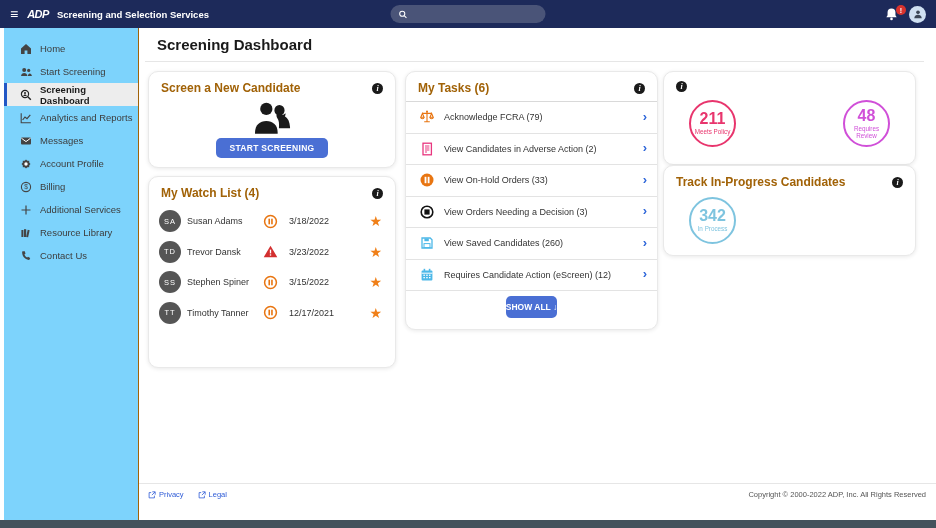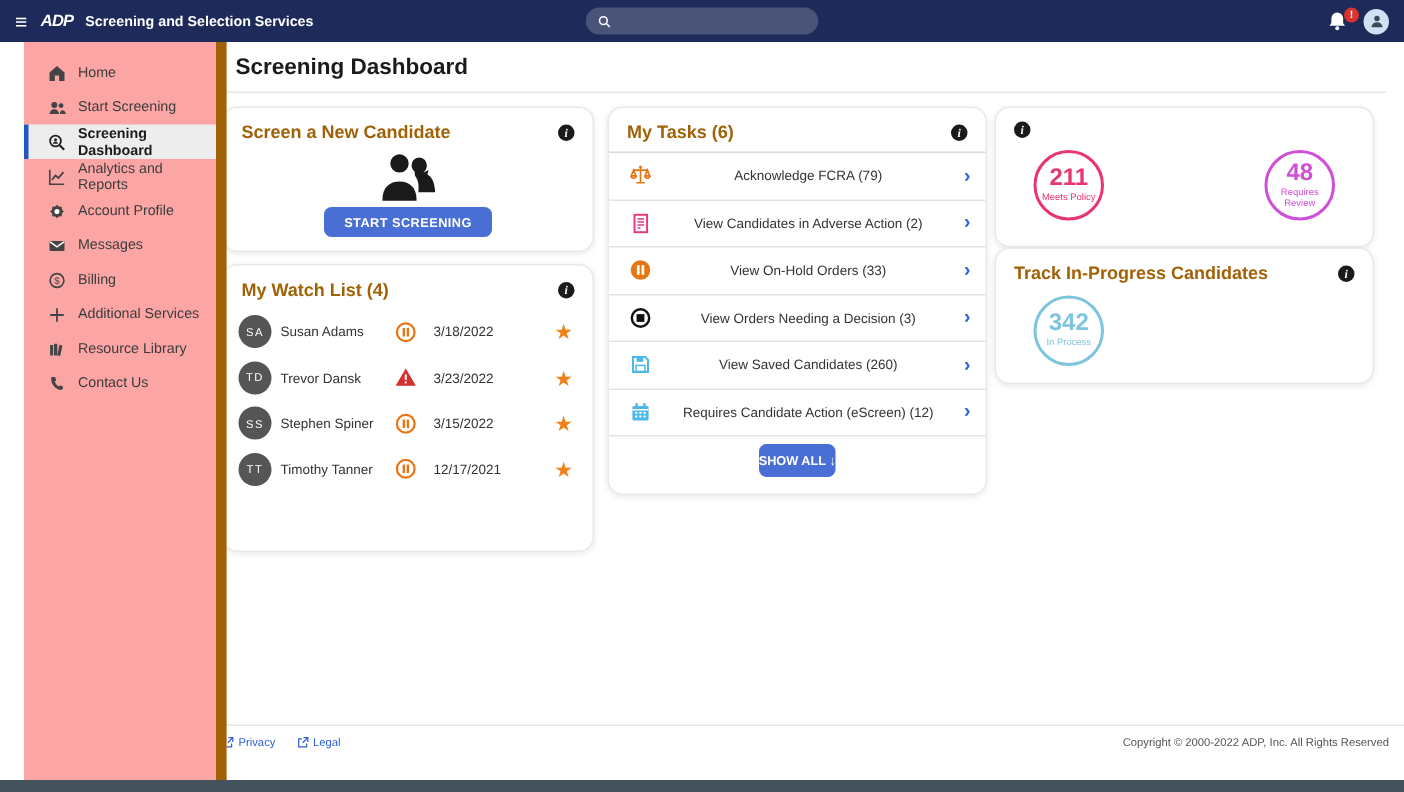--- a/index.html
+++ b/index.html
@@ -20,22 +20,22 @@
                       font-size:9px; width:120px; margin-left:6px; font-family:"Liberation Sans",sans-serif; }
   .top-right { margin-left:auto; display:flex; align-items:center; gap:9px; }
   .bell-wrap { position:relative; width:16px; height:16px; }
   .badge { position:absolute; top:-1px; right:-6px; width:10px; height:10px; border-radius:50%;
            background:#d9332e; color:#fff; font-size:7px; font-weight:700;
            display:flex; align-items:center; justify-content:center; }
   .avatar-top { width:17px; height:17px; border-radius:50%; background:#cfe0f2;
                 display:flex; align-items:center; justify-content:center; }
 
   
-  .sidebar { position:absolute; top:28px; left:16px; width:135px; height:492px; background:#fca5a5;
-             border-right:7px solid #a16207; padding-top:9px; z-index:4; }
+  .sidebar { position:absolute; top:28px; left:4px; width:135px; height:492px; background:#7dd3fc;
+             border-right:1px solid #a16207; padding-top:9px; z-index:4; }
   .side-item { height:23px; display:flex; align-items:center; gap:8px; padding-left:13px;
                border-left:3px solid transparent; font-size:9.5px; color:#3c3c3c; cursor:pointer; }
   .side-item .sicon { width:12px; height:12px; display:flex; align-items:center; justify-content:center;
                       color:#444; font-size:11px; flex:0 0 12px; }
   .side-item.selected { background:#ededed; border-left-color:#2257c5; font-weight:700; color:#1a1a1a; }
 
   
   .main { position:absolute; top:28px; left:135px; width:801px; height:492px; background:#fff; }
   .page-title { position:absolute; left:22px; top:8px; font-size:15px; font-weight:700; color:#1a1a1a; }
   .title-divider { position:absolute; left:10px; right:12px; top:33px; border-top:1px solid #e6e6e6; }
@@ -52,21 +52,21 @@
   .card-screen { left:13px; top:43px; width:248px; height:97px; }
   .screen-body { display:flex; flex-direction:column; align-items:center; }
   .btn-primary { background:#4a6fd4; color:#fff; border:none; border-radius:5px; font-size:8.5px;
                  font-weight:700; letter-spacing:.3px; padding:5px 13px; cursor:pointer;
                  font-family:"Liberation Sans",sans-serif; margin-top:3px; }
 
   
   .card-tasks { left:270px; top:43px; width:253px; height:259px; }
   .card-tasks .card-head { border-bottom:1px solid #d9d9d9; }
   .task-row { height:31.5px; display:flex; align-items:center; gap:9px; padding:0 10px 0 13px;
-              border-bottom:1px solid #e3e3e3; cursor:pointer;text-align:center; }
+              border-bottom:1px solid #e3e3e3; cursor:pointer; }
   .task-row:last-of-type { border-bottom:none; }
   .task-icon { width:16px; height:16px; flex:0 0 16px; display:flex; align-items:center; justify-content:center; }
   .task-label { font-size:9px; color:#333; flex:1; }
   .chev { color:#2e66d9; font-size:13px; font-weight:700; line-height:1; margin-top:-2px; }
   .showall-wrap { display:flex; justify-content:center; margin-top:5px; }
   .btn-showall { background:#4a6fd4; color:#fff; border:none; border-radius:5px; font-size:8.5px;
                  font-weight:700; padding:6px 0; cursor:pointer; font-family:"Liberation Sans",sans-serif; }
 
   
   .card-policy { left:528px; top:43px; width:253px; height:94px; }
@@ -169,35 +169,35 @@
         <svg width="12" height="12" viewBox="0 0 12 12">
           <path d="M1.2 1.2v9.6h9.6" fill="none" stroke="#444" stroke-width="1.1"></path>
           <path d="M2.6 8l2.4-3 2 1.6 3.3-3.8" fill="none" stroke="#444" stroke-width="1.2"></path>
         </svg>
       </span>
     <span>Analytics and Reports</span>
   </div>
   <div class="side-item">
     <span class="sicon">
         <svg width="12" height="12" viewBox="0 0 12 12">
+          <rect x="1" y="2.6" width="10" height="6.8" rx="1" fill="#444"></rect>
+          <path d="M1.4 3.2L6 6.6l4.6-3.4" fill="none" stroke="#fff" stroke-width="1"></path>
+        </svg>
+      </span>
+    <span>Messages</span>
+  </div>
+  <div class="side-item">
+    <span class="sicon">
+        <svg width="12" height="12" viewBox="0 0 12 12">
           <rect x="2.8" y="2.8" width="6.4" height="6.4" fill="#444"></rect>
           <rect x="2.8" y="2.8" width="6.4" height="6.4" fill="#444" transform="rotate(45 6 6)"></rect>
           <circle cx="6" cy="6" r="1.7" fill="#fff"></circle>
         </svg>
       </span>
     <span>Account Profile</span>
-  </div>
-  <div class="side-item">
-    <span class="sicon">
-        <svg width="12" height="12" viewBox="0 0 12 12">
-          <rect x="1" y="2.6" width="10" height="6.8" rx="1" fill="#444"></rect>
-          <path d="M1.4 3.2L6 6.6l4.6-3.4" fill="none" stroke="#fff" stroke-width="1"></path>
-        </svg>
-      </span>
-    <span>Messages</span>
   </div>
   <div class="side-item">
     <span class="sicon">
         <svg width="12" height="12" viewBox="0 0 12 12">
           <circle cx="6" cy="6" r="4.6" fill="none" stroke="#444" stroke-width="1.1"></circle>
           <text x="6" y="8.3" text-anchor="middle" font-size="6.5" font-family="Liberation Sans,sans-serif" fill="#444">$</text>
         </svg>
       </span>
     <span>Billing</span>
   </div>

